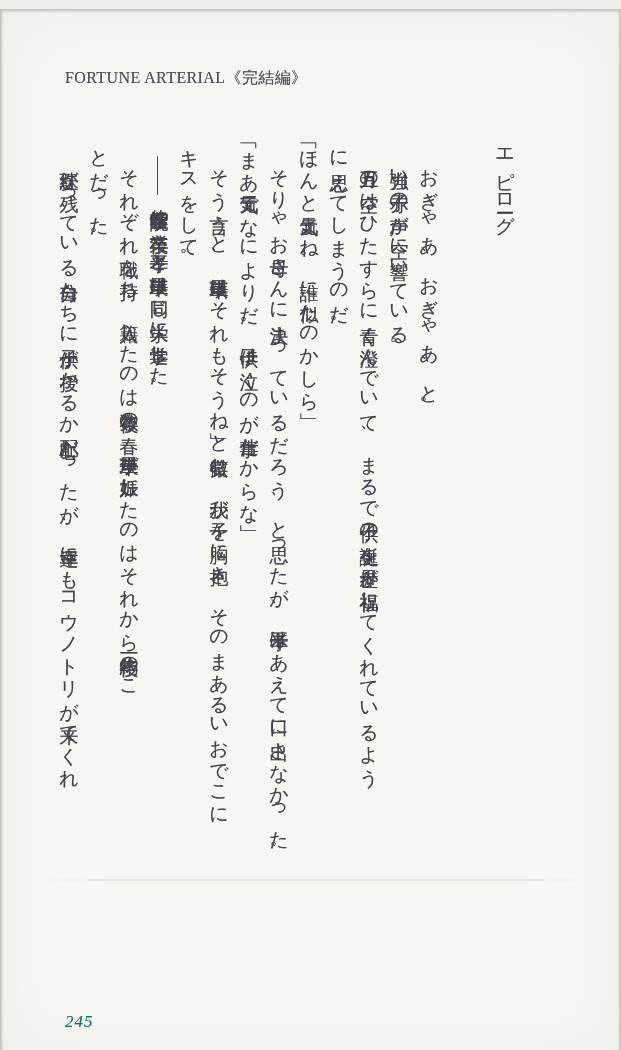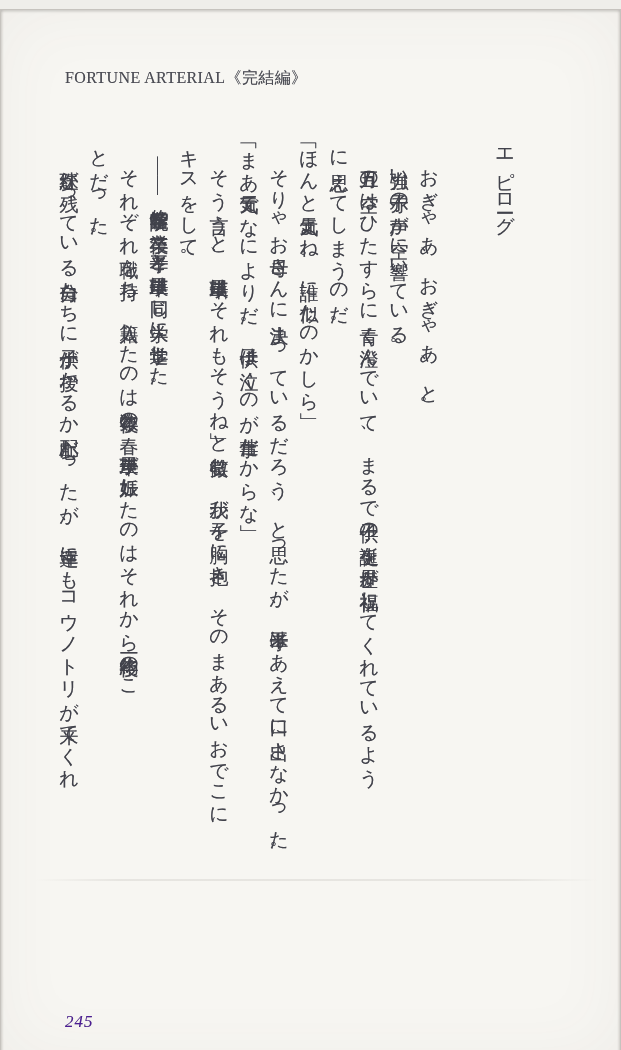--- a/index.html
+++ b/index.html
@@ -70,21 +70,21 @@
       rgba(120, 115, 108, 0) 100%);
     pointer-events: none;
   }
   .page-number {
     position: absolute;
     left: 64px;
     bottom: 26px;
     font-size: 17px;
     font-style: italic;
     letter-spacing: 1px;
-    color: #4c1d95;
+    color: #0f766e;
     text-shadow: 0 0 0.5px rgba(69, 70, 78, 0.5);
   }
 </style>
 </head>
 <body>
 
 <div class="page">
 
   <div class="running-header">FORTUNE ARTERIAL《完結編》</div>
 

